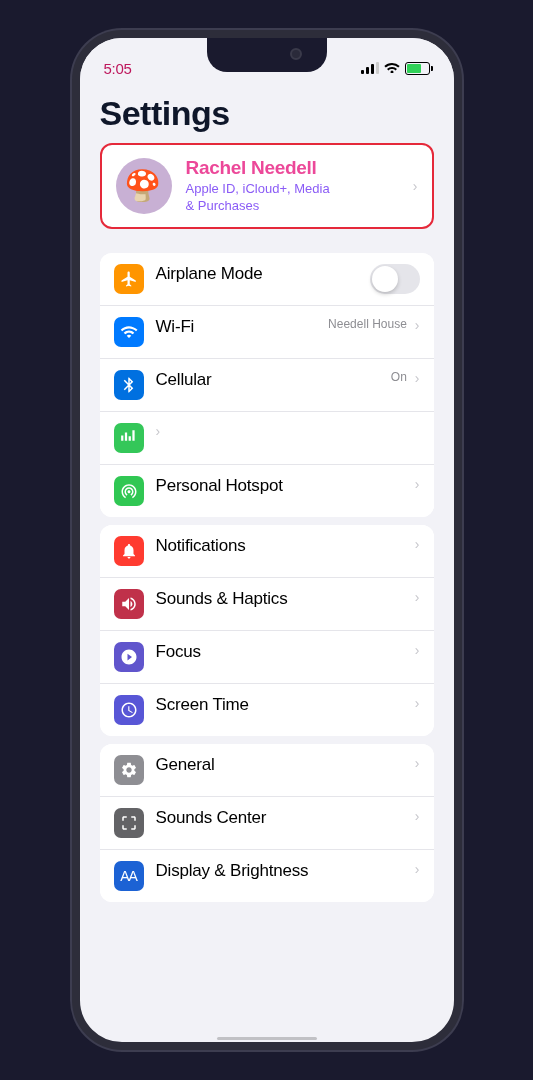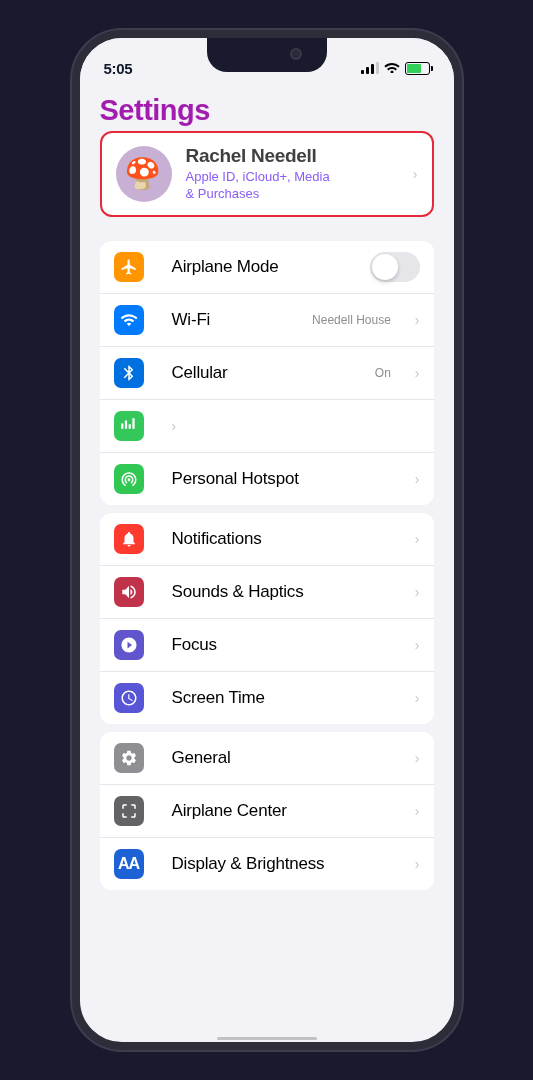--- a/index.html
+++ b/index.html
@@ -31,22 +31,22 @@
       display: flex;
       align-items: center;
       justify-content: space-between;
       padding: 12px 24px 0 24px;
       position: relative;
       z-index: 10;
     }
 
     .status-time {
       font-size: 15px;
-      font-weight: 700;
-      color: #0f172a;
+      font-weight: 400;
+      color: #be185d;
       letter-spacing: -0.3px;
     }
 
     .status-right {
       display: flex;
       align-items: center;
       gap: 5px;
     }
 
     .signal-bars {
@@ -118,43 +118,41 @@
       border: 2px solid #3a3a4a;
     }
 
     .content {
       padding: 8px 20px 20px 20px;
       height: calc(100% - 48px);
       overflow: hidden;
     }
 
     .page-title {
-      font-size: 29px;
+      font-size: 34px;
       font-weight: 700;
-      color: #a21caf;
-      margin-bottom: 4px;
+      color: #0f172a;
+      margin-bottom: 10px;
       letter-spacing: -0.5px;
     }
 
     .settings-list {
       background: #fff;
       border-radius: 12px;
       overflow: hidden;
       margin-bottom: 8px;
     }
 
     .settings-item {
       display: flex;
-      align-items: center;
       padding: 11px 14px;
       border-bottom: 0.5px solid #e5e5ea;
       background: #fff;
       cursor: pointer;
       min-height: 50px;
-      gap: 16px;
     }
 
     .settings-item:last-child {
       border-bottom: none;
     }
 
     .item-icon {
       width: 30px;
       height: 30px;
       border-radius: 7px;
@@ -232,21 +230,21 @@
       overflow: hidden;
     }
 
     .profile-info {
       flex: 1;
     }
 
     .profile-name {
       font-size: 19px;
       font-weight: 600;
-      color: #404040;
+      color: #ec4899;
       letter-spacing: -0.3px;
       margin-bottom: 2px;
     }
 
     .profile-subtitle {
       font-size: 13px;
       color: #8b5cf6;
       line-height: 1.3;
     }
 
@@ -480,27 +478,27 @@
         <span class="item-label">General</span>
         <span class="chevron">›</span>
       </div>
 
       <div class="settings-item">
         <div class="item-icon icon-gray-dark">
           <svg class="icon-svg" viewBox="0 0 24 24" fill="white">
             <path d="M3 5v4h2V5h4V3H5C3.9 3 3 3.9 3 5zm2 10H3v4c0 1.1.9 2 2 2h4v-2H5v-4zm14 4h-4v2h4c1.1 0 2-.9 2-2v-4h-2v4zm0-16h-4v2h4v4h2V5c0-1.1-.9-2-2-2z"></path>
           </svg>
         </div>
-        <span class="item-label">Airplane Center</span>
+        <span class="item-label">Sounds Center</span>
         <span class="chevron">›</span>
       </div>
 
       <div class="settings-item">
         <div class="item-icon icon-blue-aa">
-          <span style="color:white;font-size:16px;font-weight:700;letter-spacing:-1px;">AA</span>
+          <span style="color:white;font-size:14px;font-weight:400;letter-spacing:-1px;">AA</span>
         </div>
         <span class="item-label">Display &amp; Brightness</span>
         <span class="chevron">›</span>
       </div>
     </div>
   </div>
 
   <div class="bottom-underline"></div>
 </div>
 

